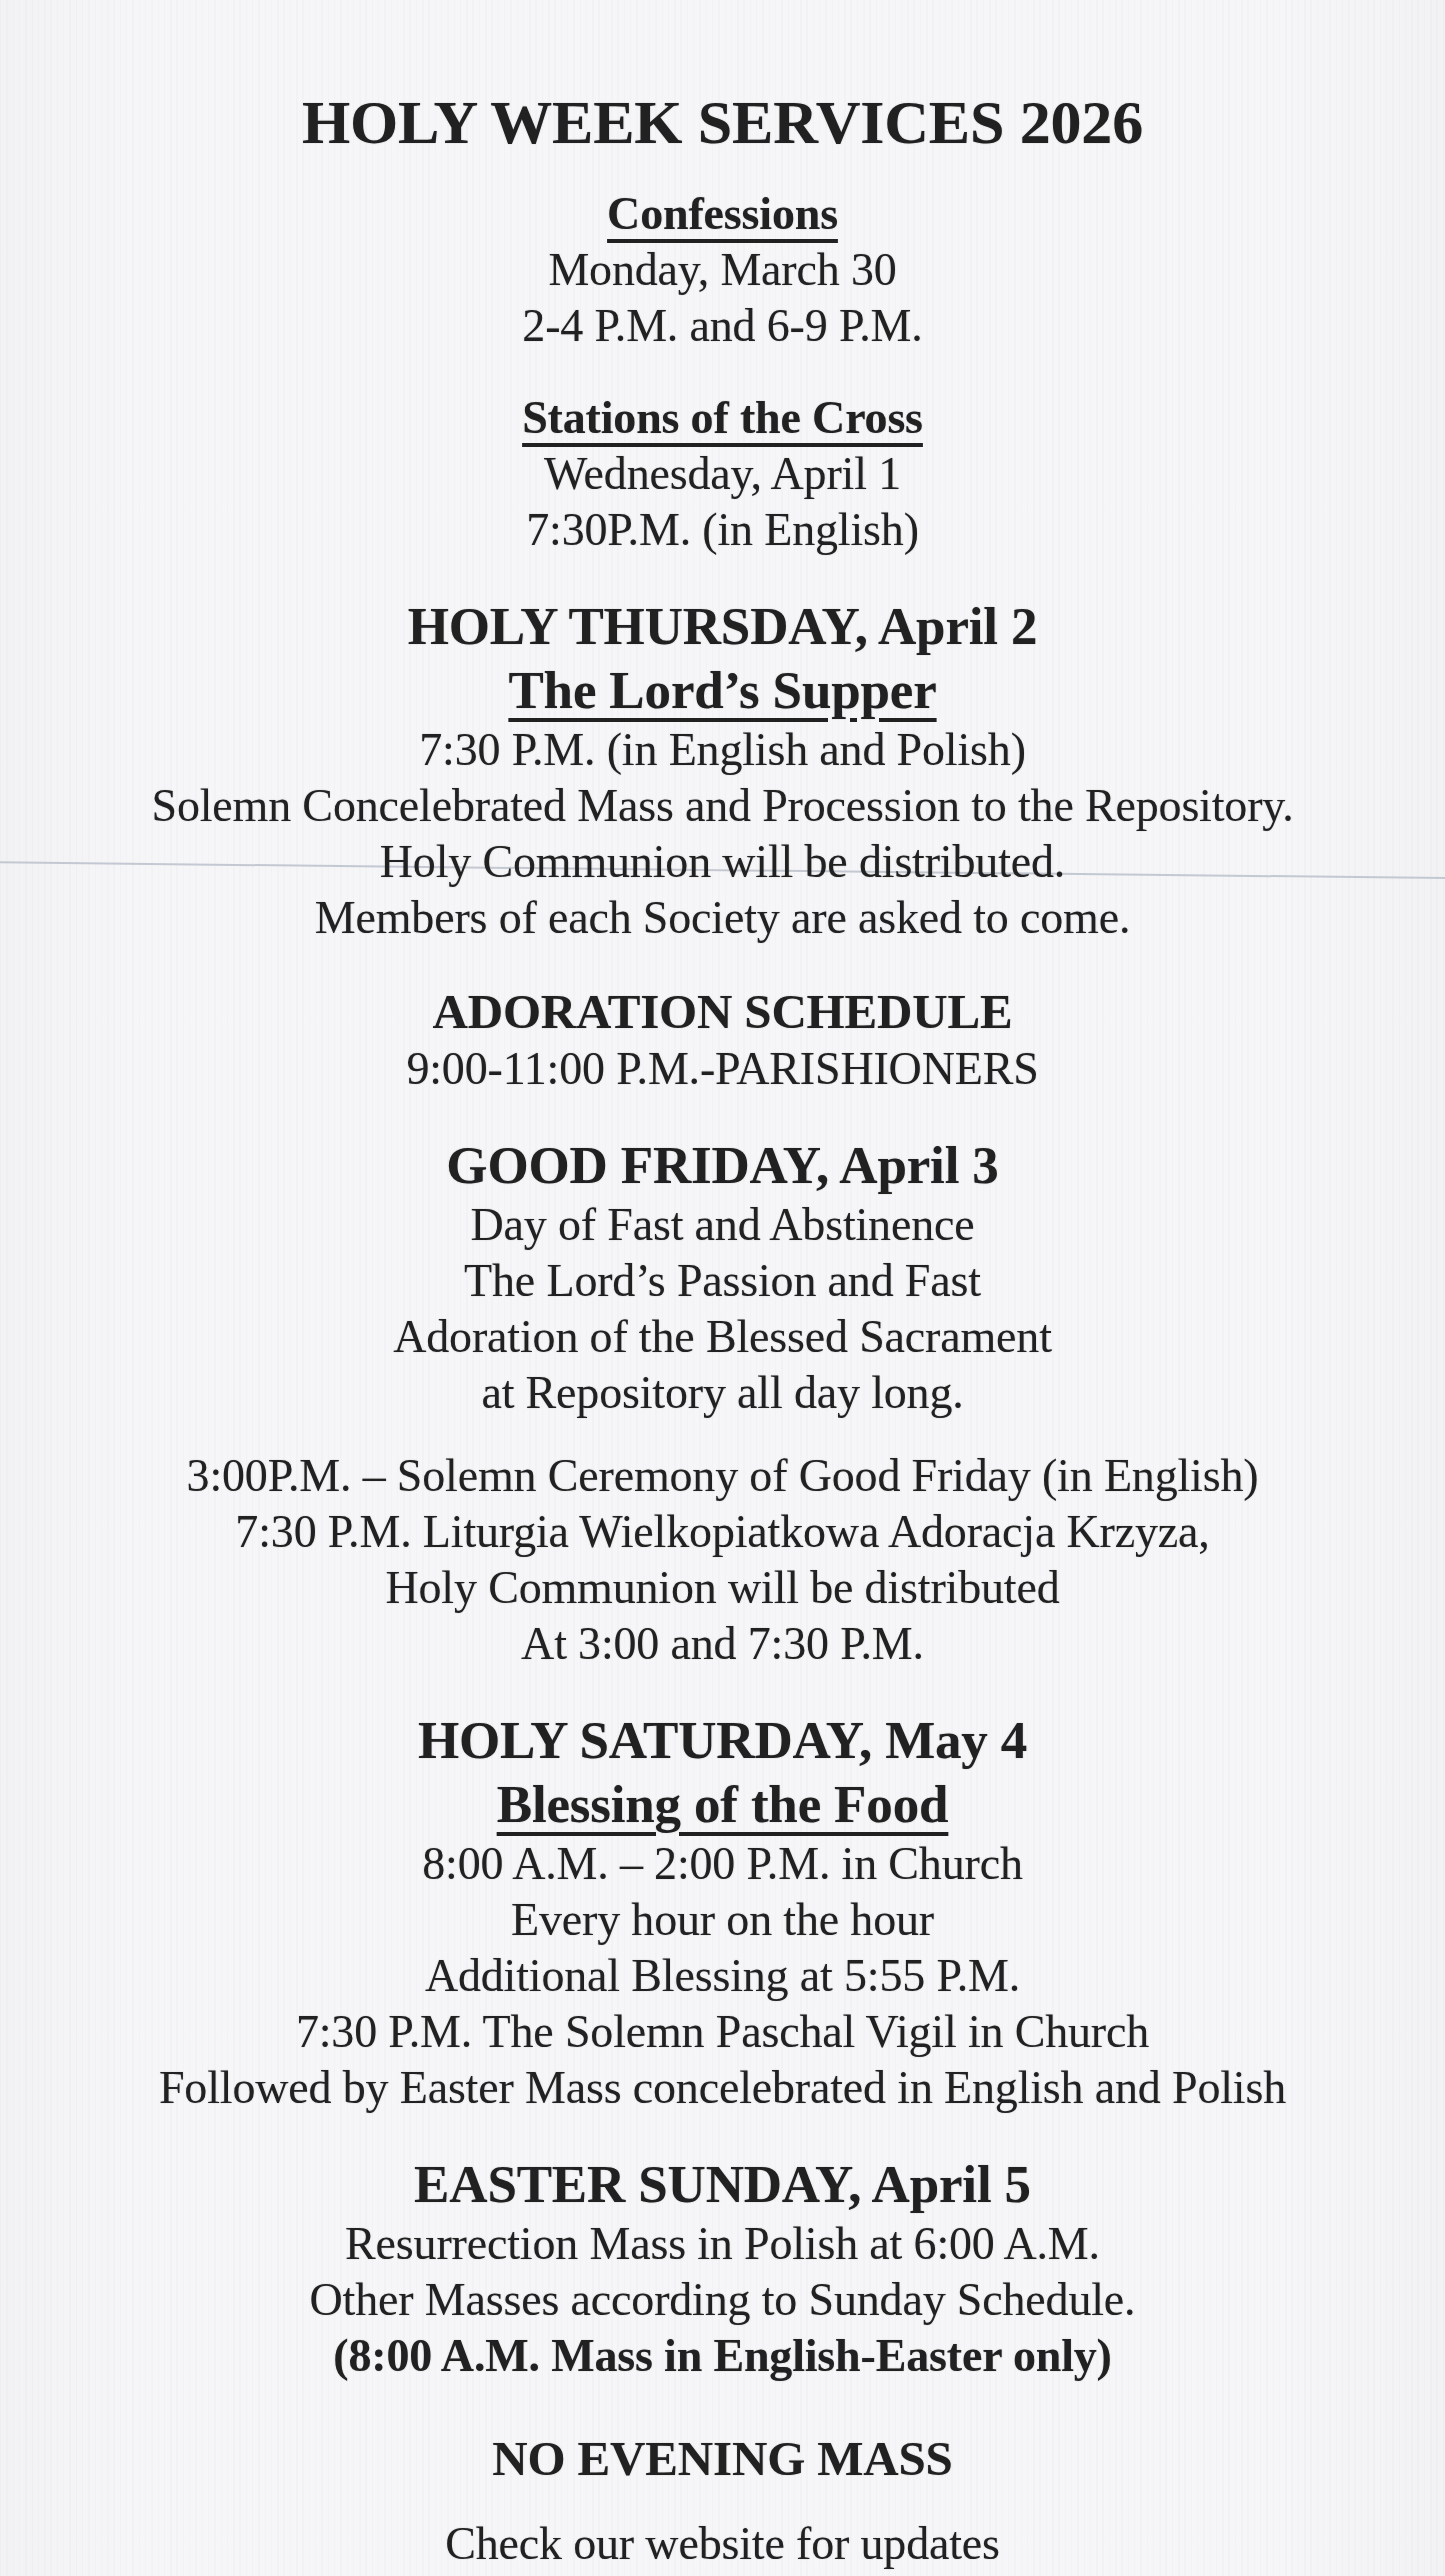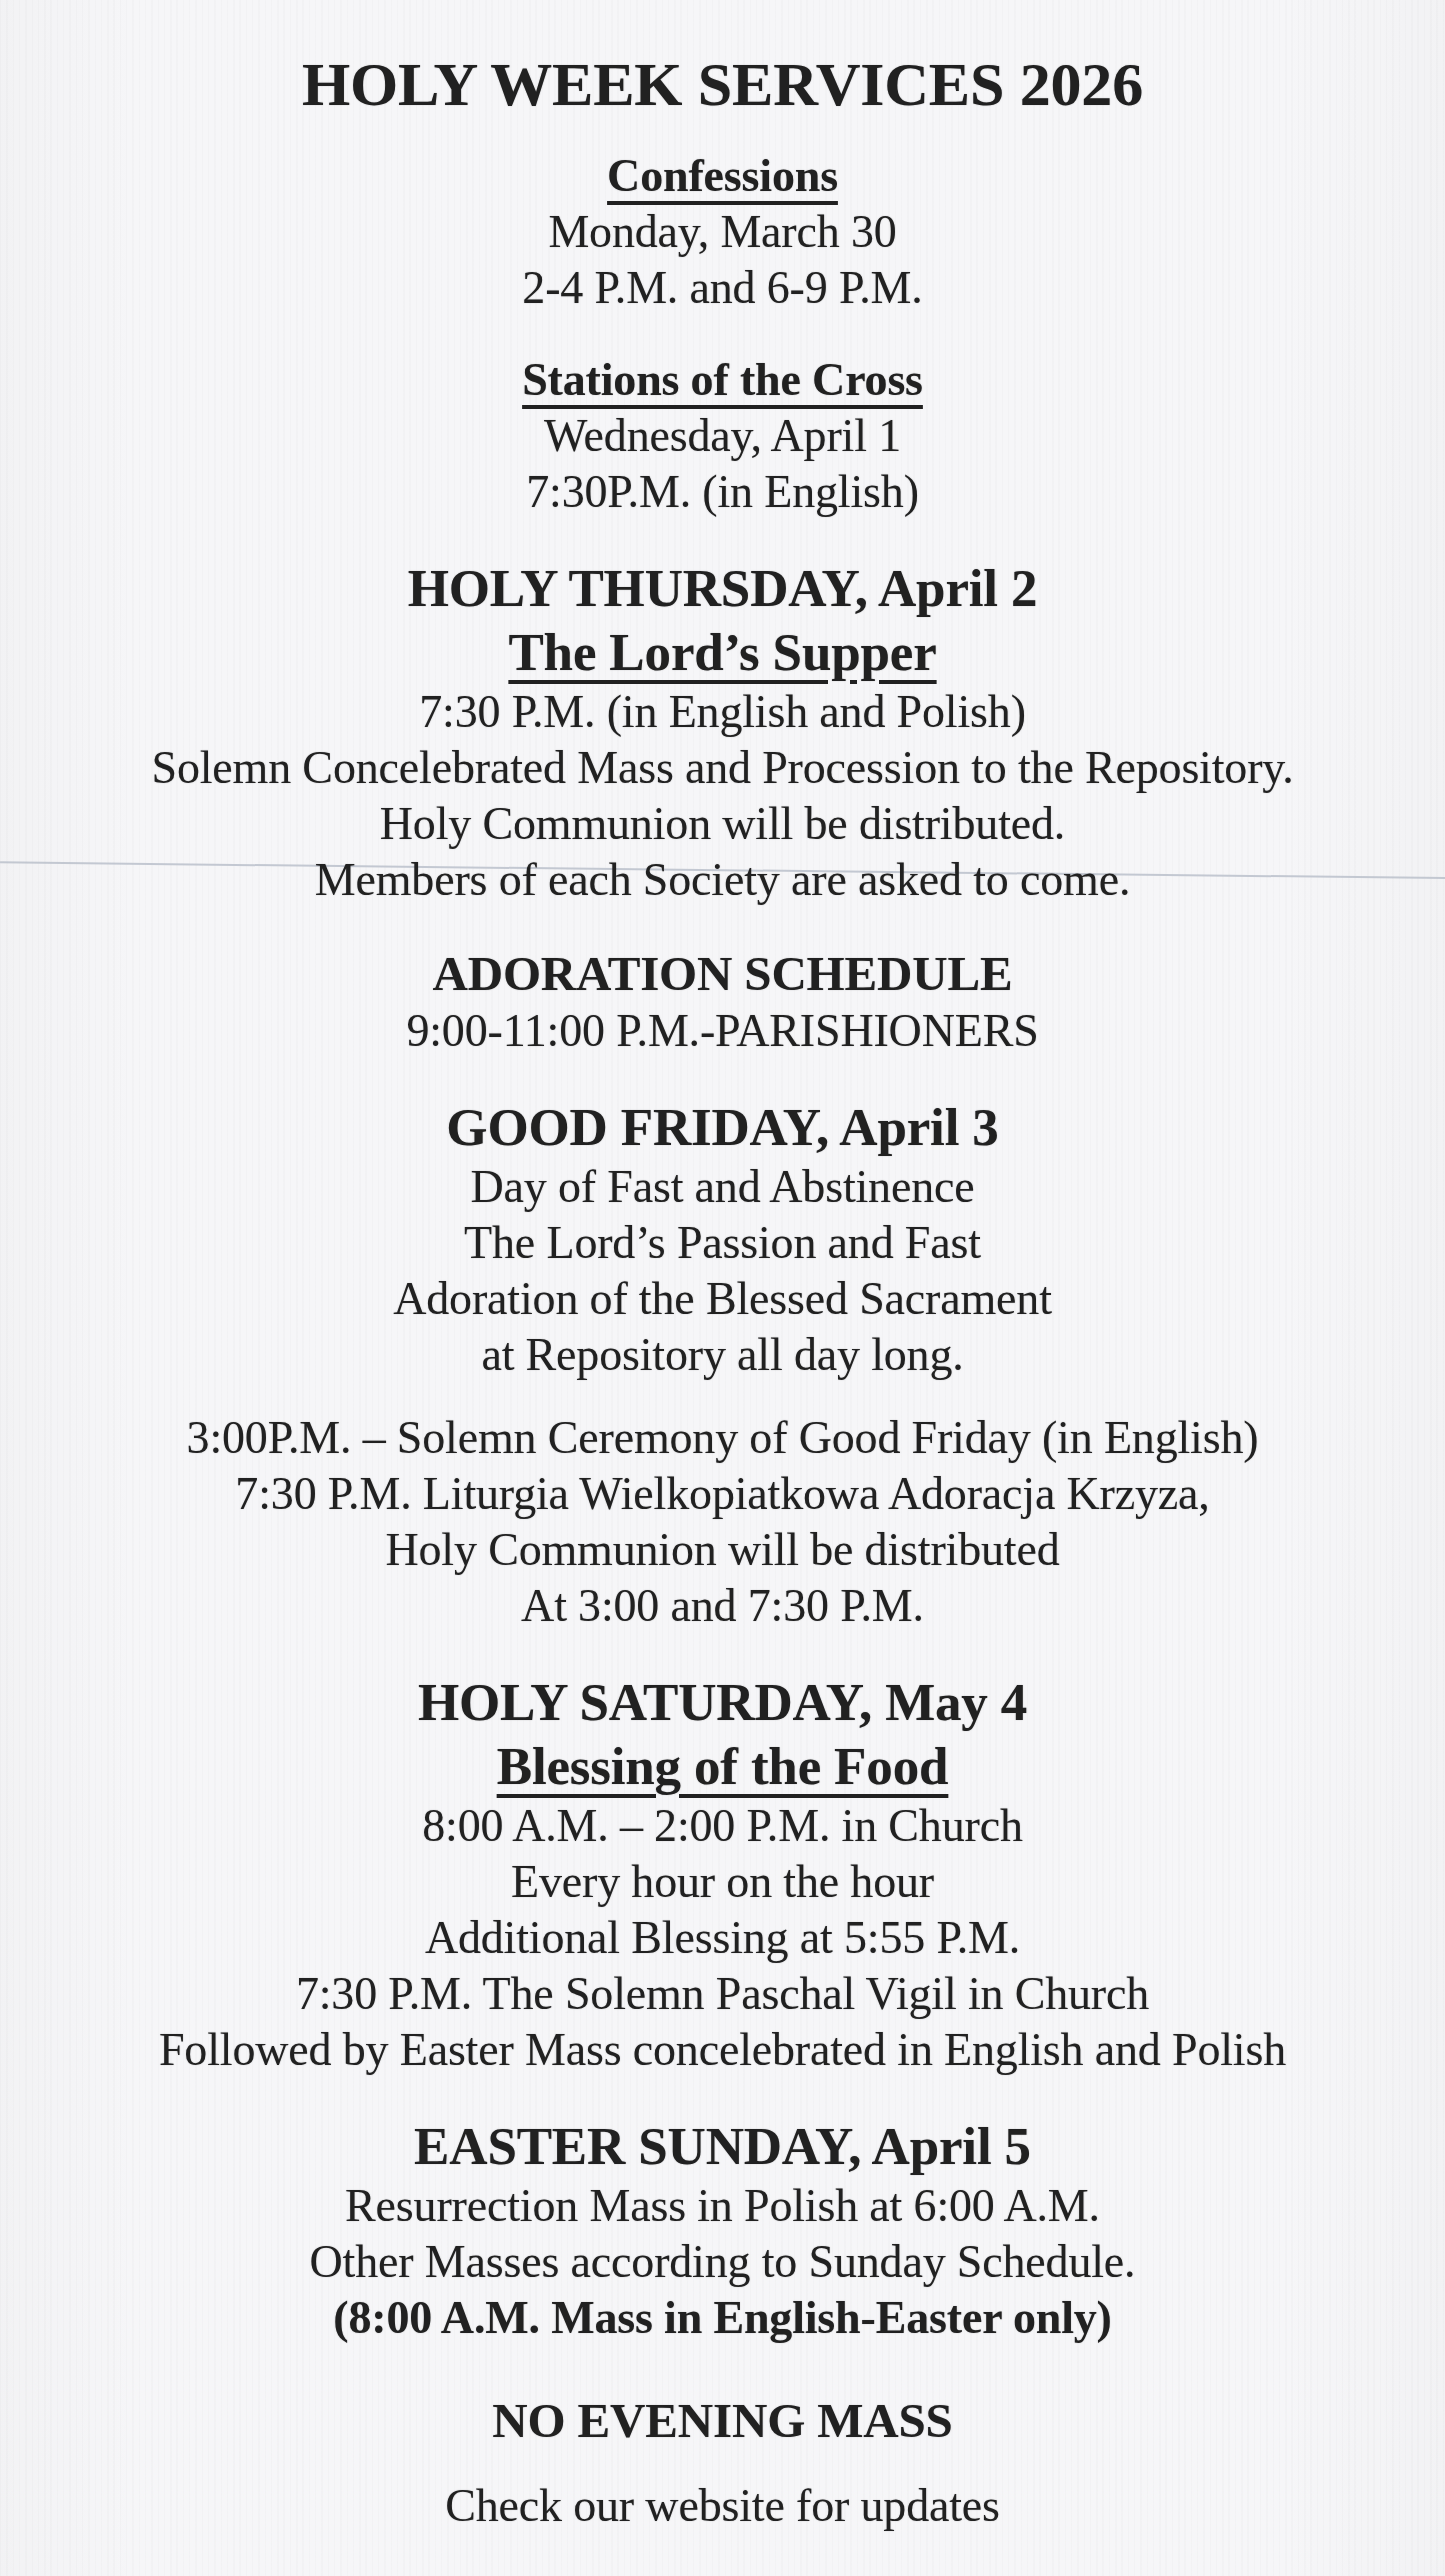--- a/index.html
+++ b/index.html
@@ -30,21 +30,21 @@
     height: 2.1px;
     background: #b6bdc8;
     transform-origin: right center;
     transform: rotate(0.62deg);
     opacity: 0.8;
     pointer-events: none;
   }
   .doc {
     position: relative;
     width: 100%;
-    padding-top: 49px;
+    padding-top: 87px;
     text-align: center;
     letter-spacing: -0.015em;
     text-shadow: 0 0 1.4px rgba(25,25,25,0.28);
   }
   .t-title {
     font-size: 62px;
     line-height: 71px;
     font-weight: bold;
   }
   .t-hdr {

